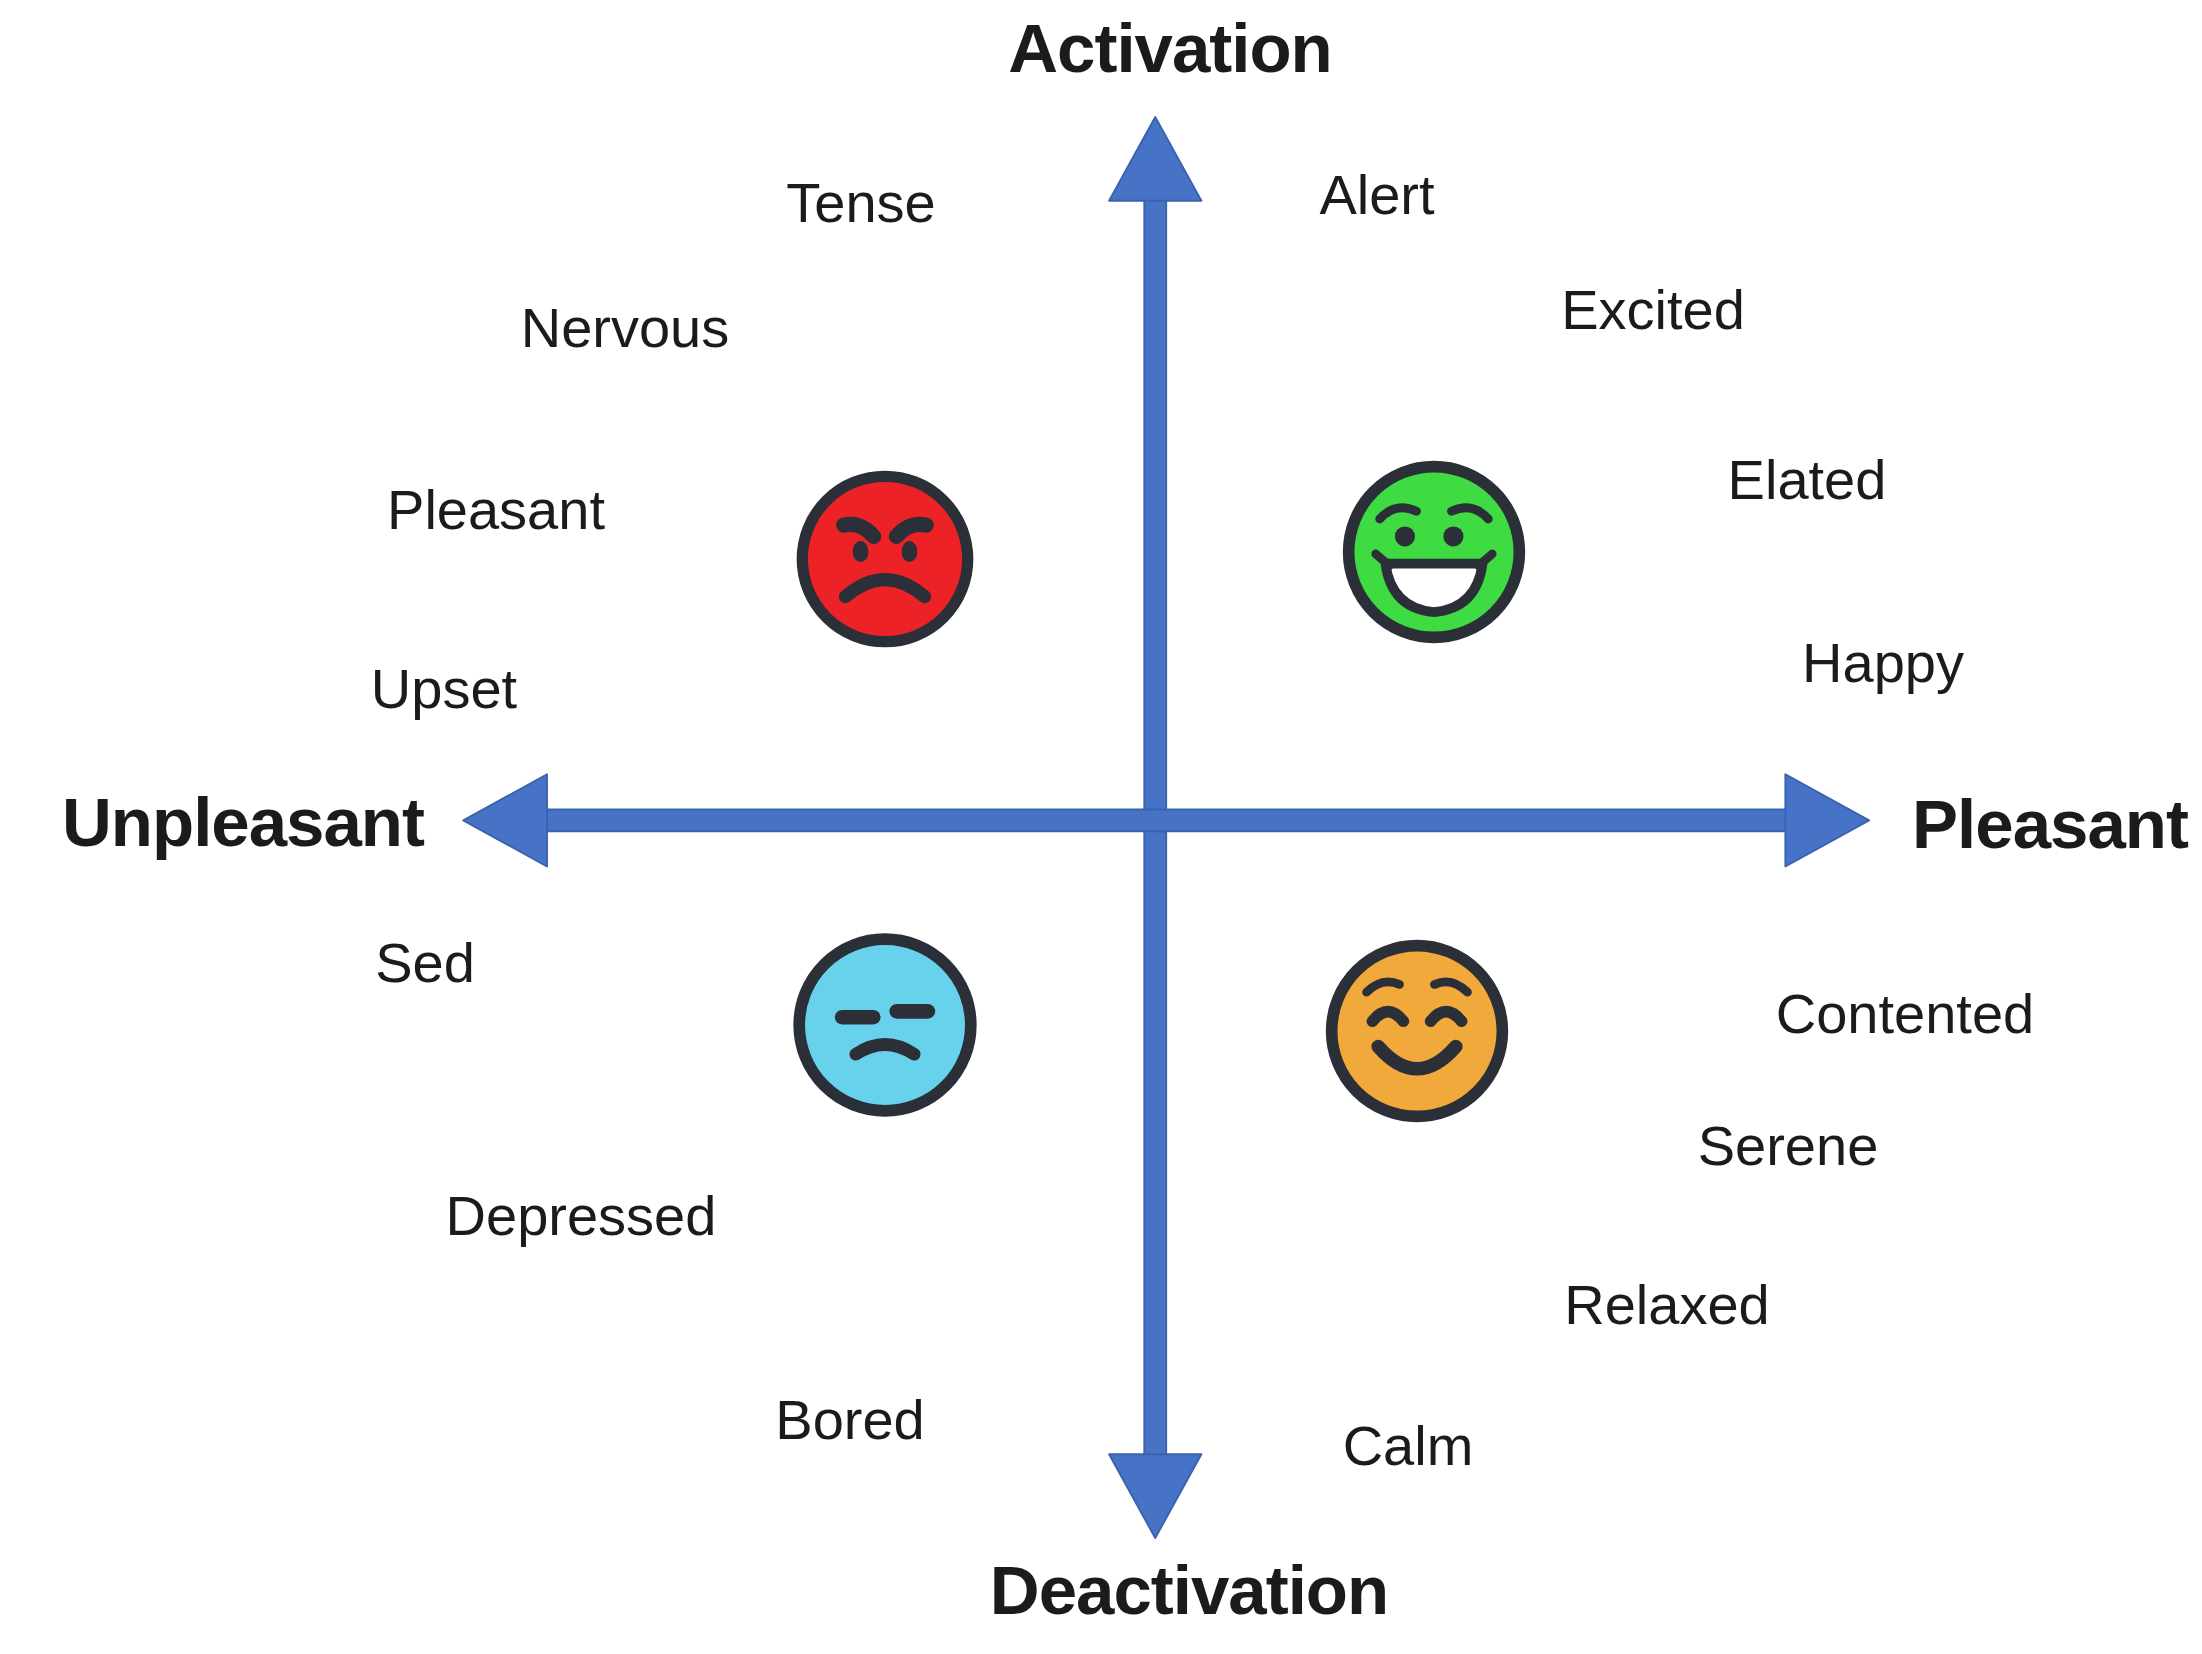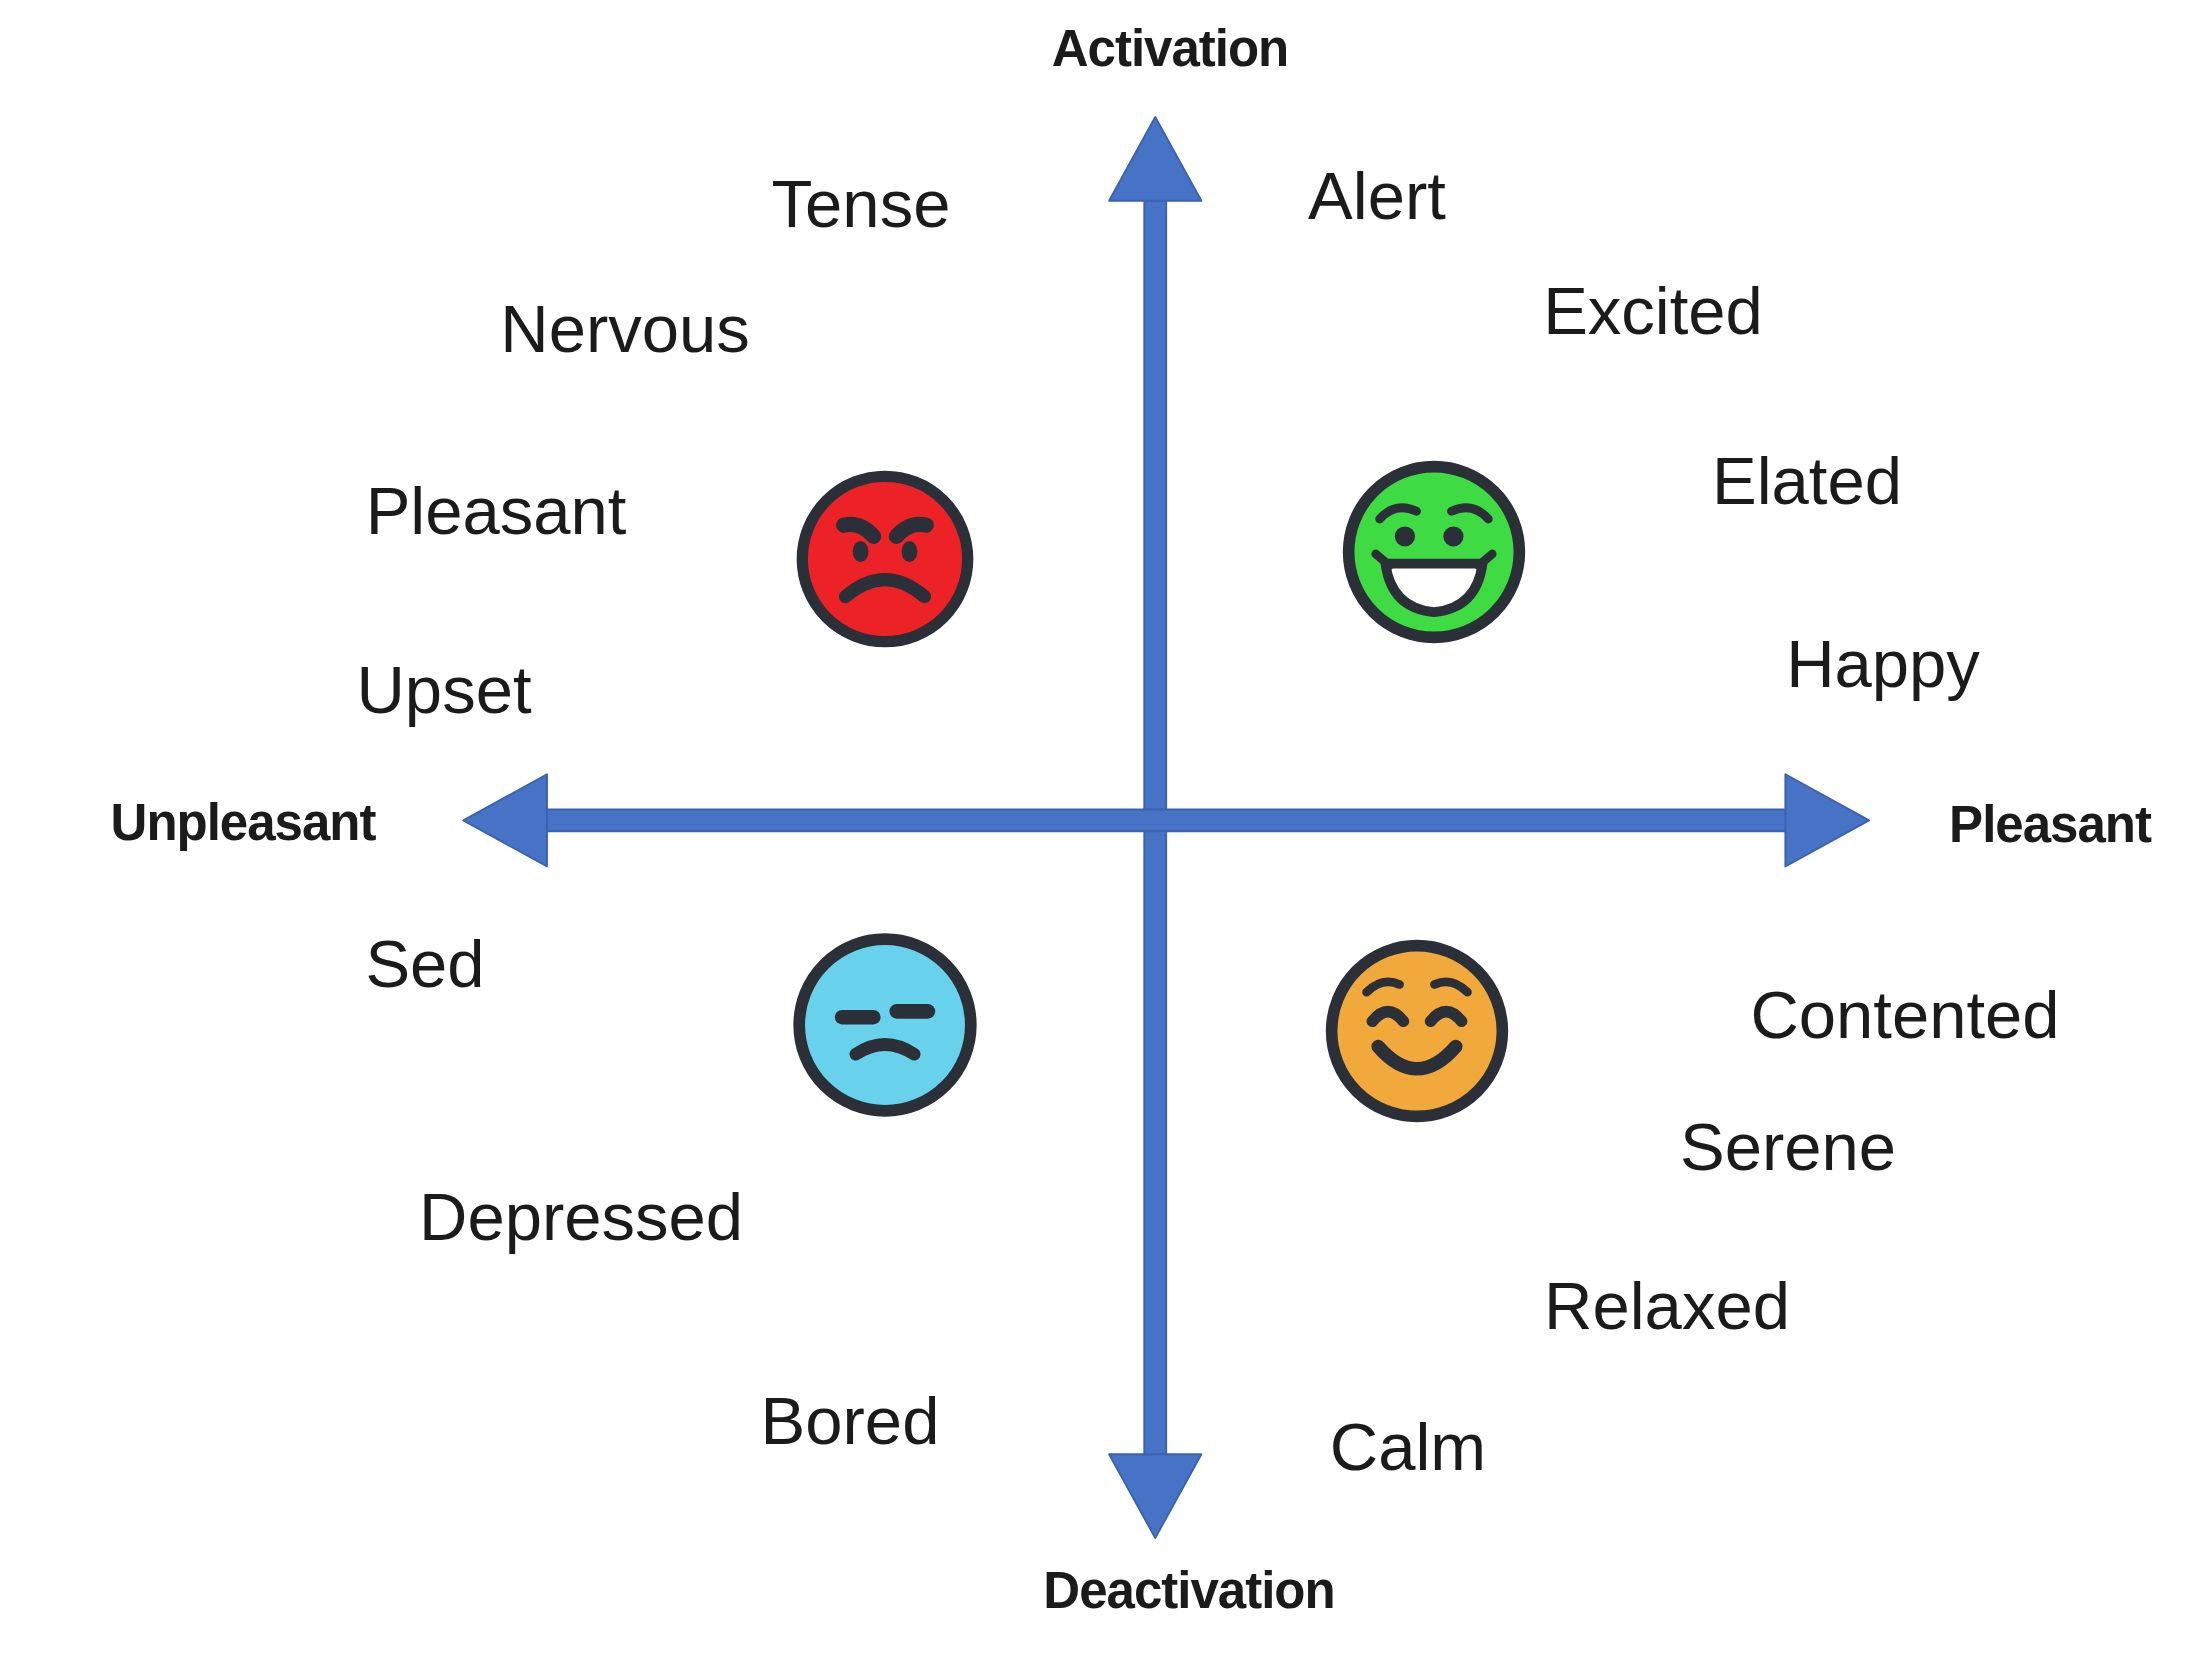--- a/index.html
+++ b/index.html
@@ -7,28 +7,28 @@
     position:relative;
     width:2203px;height:1655px;
     background:#ffffff;
     overflow:hidden;
     font-family:"Liberation Sans", sans-serif;
   }
   .axes-svg{position:absolute;left:0;top:0;}
   .w{
     position:absolute;
     transform:translate(-50%,-50%);
-    font-size:67px;
+    font-size:56px;
     color:#1b1b1b;
     white-space:nowrap;
     line-height:1;
   }
   .axis-label{
     font-weight:bold;
-    font-size:51px;
+    font-size:69px;
     letter-spacing:-1px;
   }
   .face{
     position:absolute;
     transform:translate(-50%,-50%);
   }
   
   .pos-activation   {left:1170px; top:48px;}
   .pos-tense        {left:861px;  top:203px;}
   .pos-alert        {left:1377px; top:195px;}

